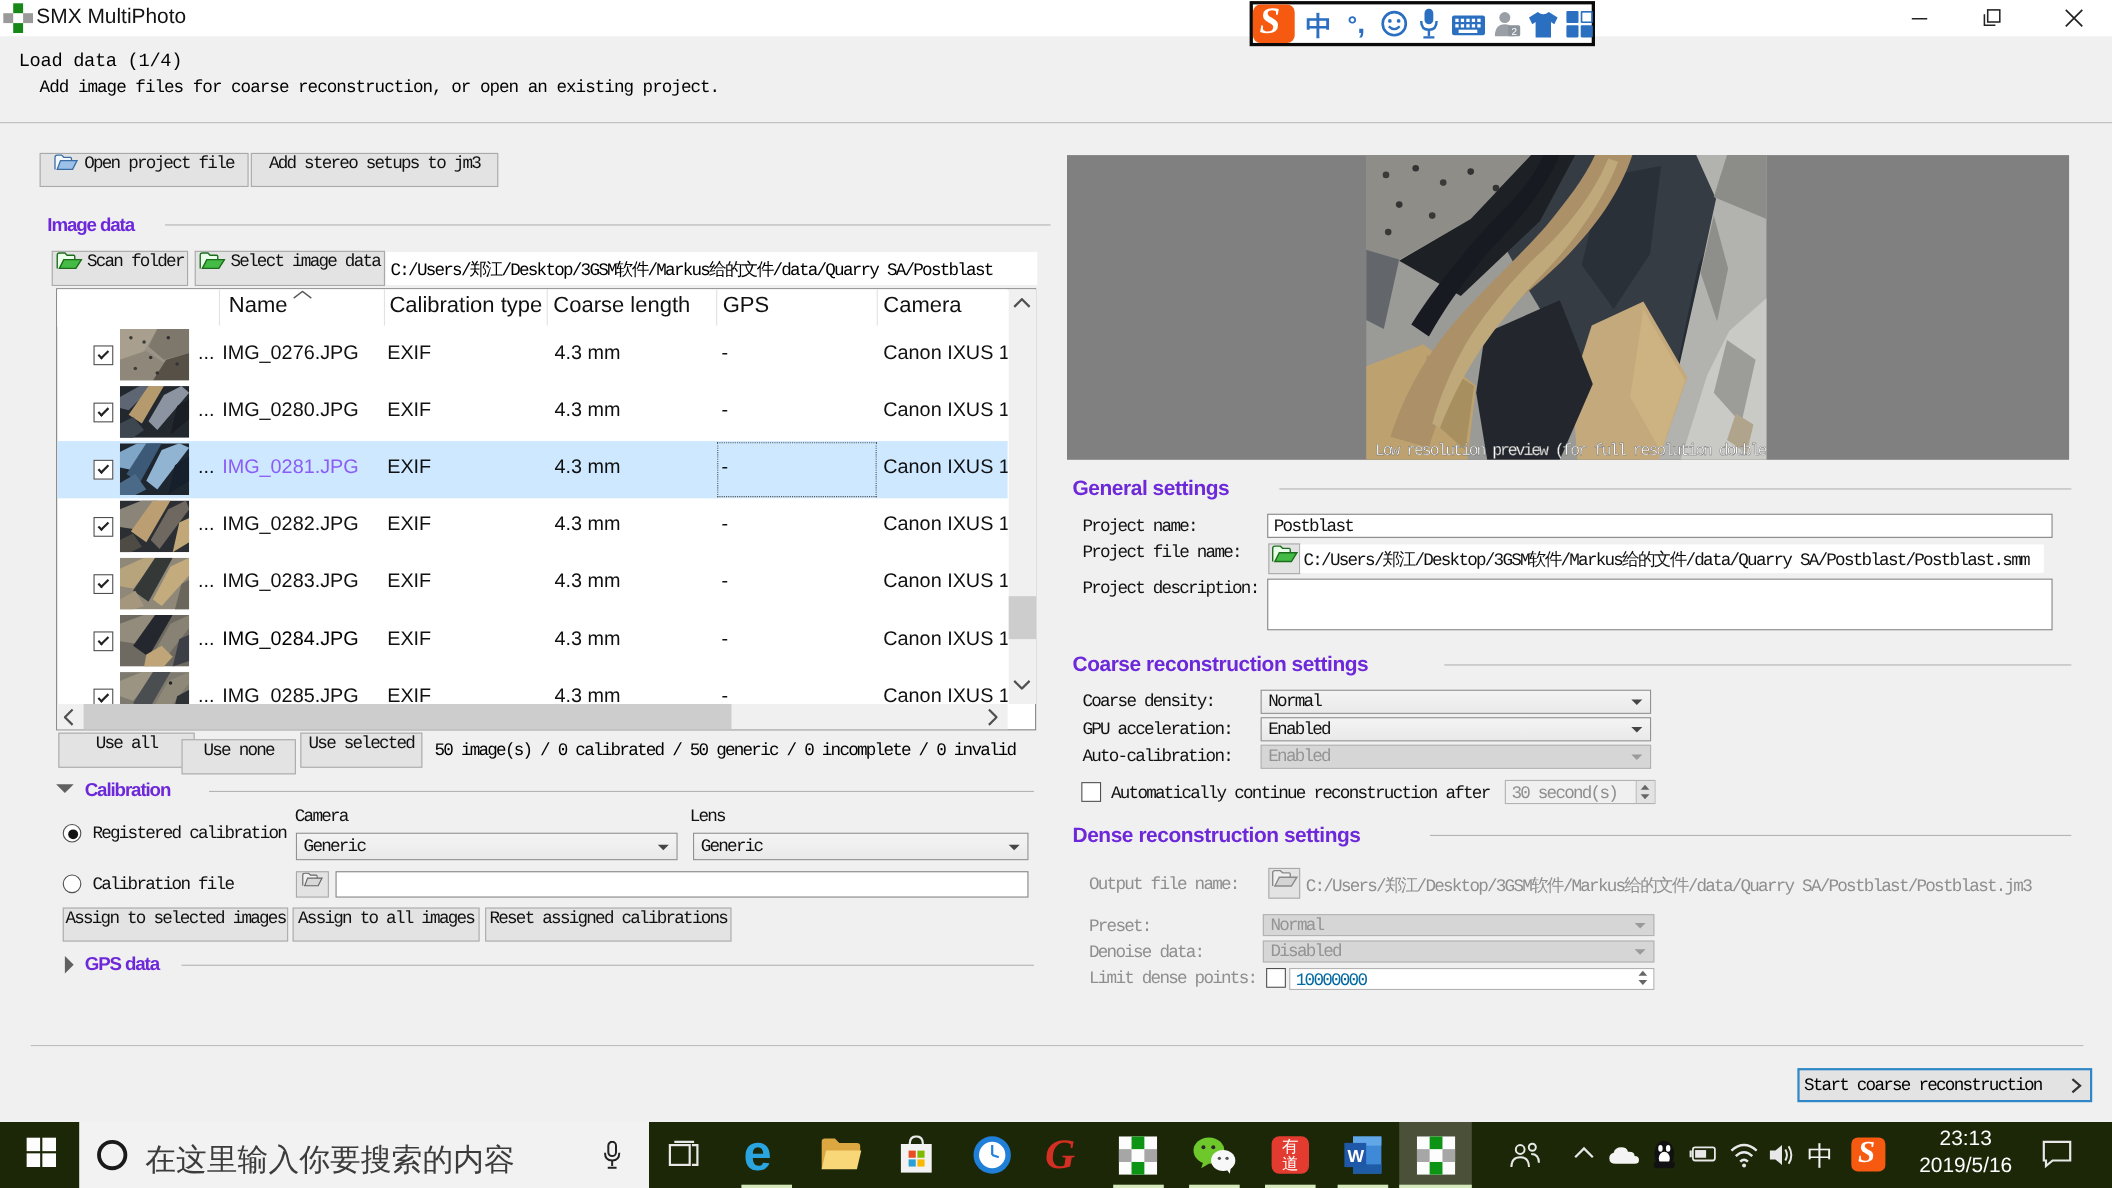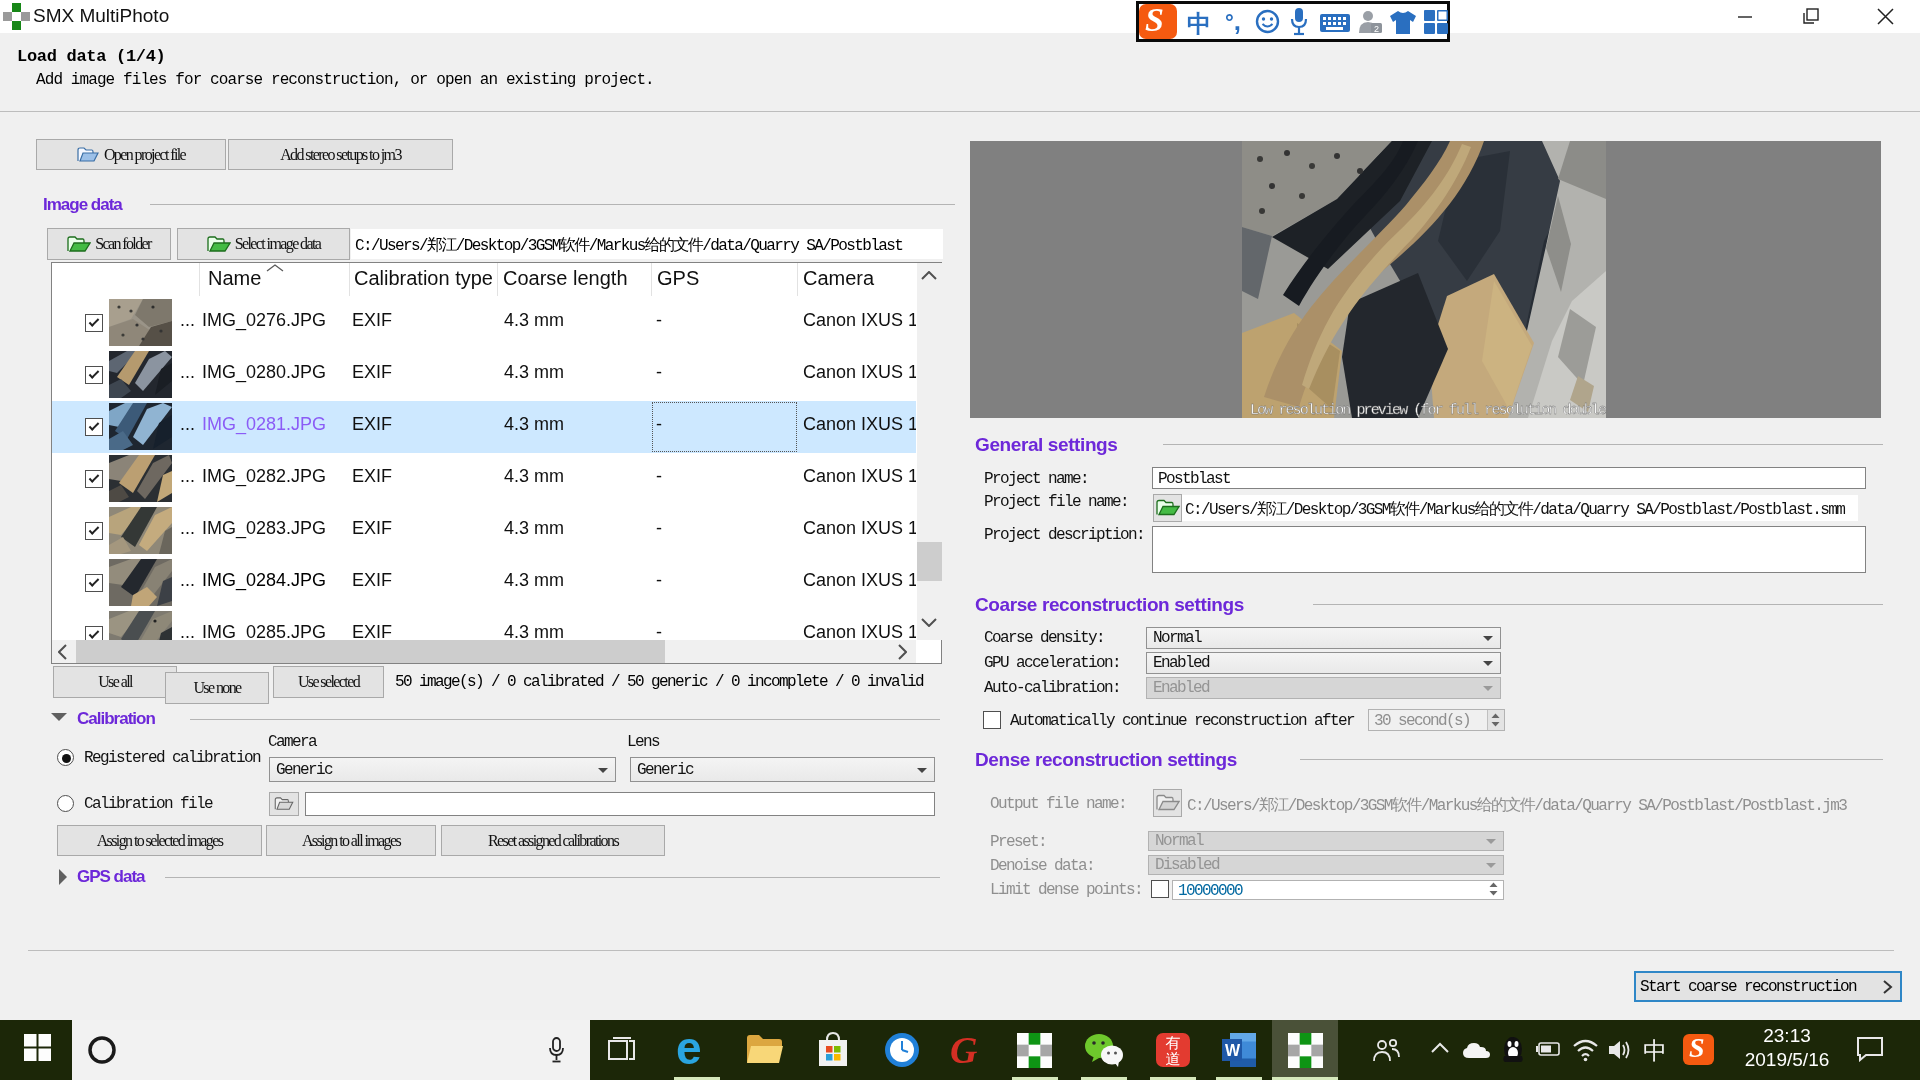--- a/index.html
+++ b/index.html
@@ -1,20 +1,20 @@
 <!DOCTYPE html>
 <html><head>
 <meta charset="utf-8">
 <style>
   * { margin:0; padding:0; box-sizing:border-box; }
   html,body { width:1920px; height:1080px; overflow:hidden; }
   body { font-family:"Liberation Sans", sans-serif; position:relative; background:#f0f0f0; }
   .abs { position:absolute; }
   .mono { font-family:"Liberation Mono", monospace; }
-  .btn { position:absolute; background:#e3e3e3; border:1px solid #a9a9a9; font-family:Liberation Serif, serif; font-size:16px; letter-spacing:-1.6px; color:#111; display:flex; align-items:center; justify-content:center; white-space:nowrap; }
+  .btn { position:absolute; background:#e3e3e3; border:1px solid #a9a9a9; font-family:Liberation Mono, monospace; font-size:16px; letter-spacing:-1.6px; color:#111; display:flex; align-items:flex-start; justify-content:center; white-space:nowrap; }
   .grouplabel { position:absolute; font-family:Liberation Sans, sans-serif; font-weight:bold; color:#6d28d9; white-space:nowrap; letter-spacing:-1.0px; }
   .gl19 { letter-spacing:-0.4px !important; }
   .gline { position:absolute; height:1px; background:#b4b4b4; }
   .field { position:absolute; background:#fff; border:1px solid #828282; }
   .dd { position:absolute; background:linear-gradient(#f4f4f4,#e9e9e9); border:1px solid #919191; font-family:"Liberation Mono", monospace; font-size:16px; letter-spacing:-1.6px; color:#111; display:flex; align-items:center; padding-left:6px; }
   .dd.dis { background:#d6d6d6; border-color:#b2b2b2; color:#949494; }
   .dd .arr { position:absolute; right:7px; top:50%; margin-top:-2px; width:0; height:0; border-left:5px solid transparent; border-right:5px solid transparent; border-top:5px solid #454545; }
   .dd.dis .arr { border-top-color:#9a9a9a; }
   .lbl { position:absolute; font-family:"Liberation Mono", monospace; font-size:16px; letter-spacing:-1.6px; color:#111; white-space:nowrap; }
   .lbl.dis { color:#8f8f8f; }
@@ -89,21 +89,21 @@
     </svg>
   <svg class="abs" style="left:284px;top:5px;" width="26" height="26" viewBox="0 0 26 26">
       <rect x="1" y="1" width="11" height="11" rx="1" fill="#2a6fc0"></rect>
       <rect x="14" y="1" width="11" height="11" rx="1" fill="#2a6fc0"></rect>
       <rect x="1" y="14" width="11" height="11" rx="1" fill="#2a6fc0"></rect>
       <rect x="14" y="14" width="11" height="11" rx="1" fill="#2a6fc0"></rect>
       <rect x="15.5" y="2.5" width="8" height="8" fill="#fff"></rect>
     </svg>
 </div>
 
-<div class="abs mono" style="left:17px;top:47px;font-size:17px;font-weight:bold;letter-spacing:-0.3px;">Load data (1/4)</div>
+<div class="abs mono" style="left:17px;top:47px;font-size:17px;font-weight:normal;letter-spacing:-0.3px;">Load data (1/4)</div>
 <div class="abs mono" style="left:36px;top:71px;font-size:16px;letter-spacing:-0.9px;">Add image files for coarse reconstruction, or open an existing project.</div>
 <div class="abs" style="left:0px;top:111px;width:1920px;height:1px;background:#bdbdbd;"></div>
 
 <div class="btn" style="left:36px;top:139px;width:190px;height:31px;">
   <svg width="22" height="16" viewBox="0 0 22 16" style="margin-right:5px;">
       <path d="M1 14 L1 3 Q1 1 3 1 L7 1 L9 3 L15 3 Q16 3 16 5 L16 6" fill="#f5f8ff" stroke="#3a6ea5" stroke-width="1.2"></path>
       <path d="M3 14 L6 6 L21 6 L17 14 Z" fill="#9cc0e8" stroke="#3a6ea5" stroke-width="1.2"></path>
     </svg>
   Open project file</div>
 <div class="btn" style="left:228px;top:139px;width:225px;height:31px;">Add stereo setups to jm3</div>
@@ -460,20 +460,21 @@
       <rect x="0" y="0" width="12.5" height="12.5"></rect>
       <rect x="14.5" y="0" width="12.5" height="12.5"></rect>
       <rect x="0" y="14.5" width="12.5" height="12.5"></rect>
       <rect x="14.5" y="14.5" width="12.5" height="12.5"></rect>
     </svg>
 
   <div class="abs" style="left:72px;top:0;width:518px;height:60px;background:#f2f2f2;"></div>
   <svg class="abs" style="left:87px;top:15px;" width="30" height="30" viewBox="0 0 30 30">
       <circle cx="15" cy="15" r="12" fill="none" stroke="#1a1a1a" stroke-width="3.5"></circle>
     </svg>
+  <div class="abs" style="left:132px;top:16px;font-size:28px;color:#3c3c3c;">在这里输入你要搜索的内容</div>
   <svg class="abs" style="left:548px;top:17px;" width="17" height="27" viewBox="0 0 17 27">
       <rect x="5" y="1" width="7" height="13" rx="3.5" fill="none" stroke="#222" stroke-width="1.8"></rect>
       <path d="M2 11 Q2 18 8.5 18 Q15 18 15 11" fill="none" stroke="#222" stroke-width="1.8"></path>
       <line x1="8.5" y1="18" x2="8.5" y2="23" stroke="#222" stroke-width="1.8"></line>
       <line x1="4.5" y1="24.5" x2="12.5" y2="24.5" stroke="#222" stroke-width="1.8"></line>
     </svg>
 
   <svg class="abs" style="left:607px;top:16px;" width="30" height="28" viewBox="0 0 30 28" fill="none" stroke="#e8e8e8" stroke-width="2">
       <rect x="2" y="5" width="18" height="18"></rect>
       <path d="M23 5 l4 0 m0 0 l0 18 m0 0 l-4 0 M7 2 l16 0" stroke-linecap="square"></path>

